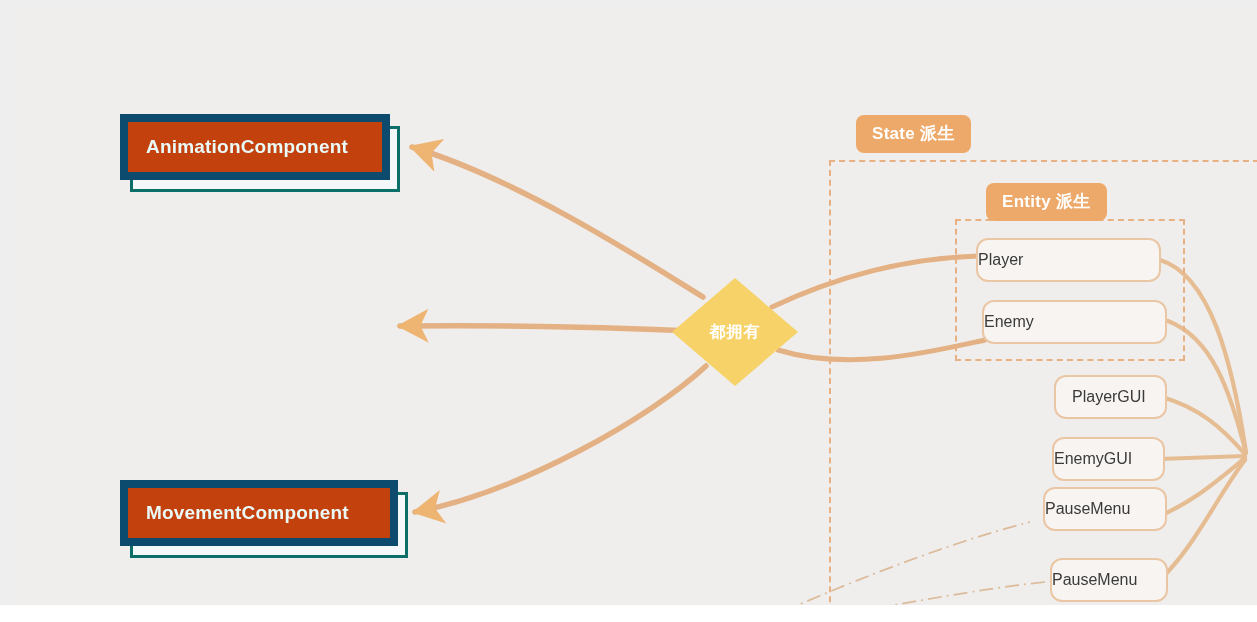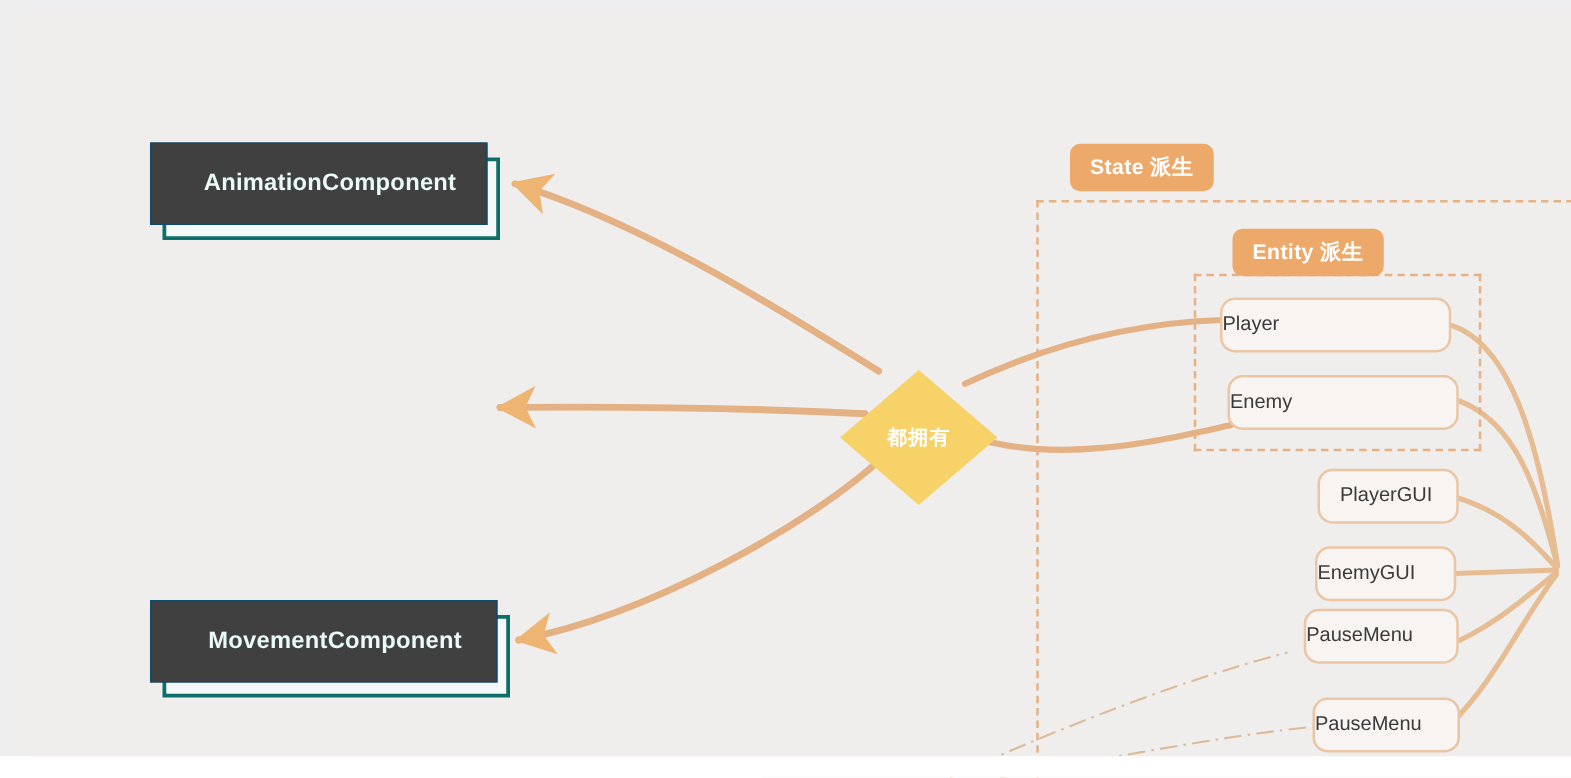--- a/index.html
+++ b/index.html
@@ -53,27 +53,26 @@
     border: 3px solid #0c6e68;
     background: #f4f8f8;
     box-sizing: border-box;
   }
   .comp-box {
     position: absolute;
     left: 0;
     top: 0;
     width: 100%;
     height: 100%;
-    background: #404040;
-    border: 1px solid #0c4a6e;
+    background: #c2410c;
+    border: 8px solid #0c4a6e;
     box-sizing: border-box;
     display: flex;
     align-items: center;
     padding-left: 18px;
-    justify-content: center;
   }
   .comp-label {
     color: #eafaf8;
     font-size: 19px;
     font-weight: bold;
     letter-spacing: 0.2px;
     white-space: nowrap;
   }
 
   
@@ -205,21 +204,21 @@
   </div>
 
 
   <div class="comp-node" style="left:120px; top:480px; width:278px; height:66px;">
     <div class="comp-shadow"></div>
     <div class="comp-box">
       <span class="comp-label">MovementComponent</span>
     </div>
   </div>
 
-  <div class="diamond-wrap" style="left:672px; top:296px;">
+  <div class="diamond-wrap" style="left:672px; top:278px;">
     <div class="diamond-shape"></div>
     <div class="diamond-label">都拥有</div>
   </div>
 
   <div class="group-box state" style="left:829px; top:160px; width:430px; height:462px;"></div>
   <div class="state-top-edge" style="left:829px; top:160px; width:430px; height:1px;"></div>
   <div class="group-label" style="left:856px; top:115px;">
     <span>State 派生</span>
   </div>
 

